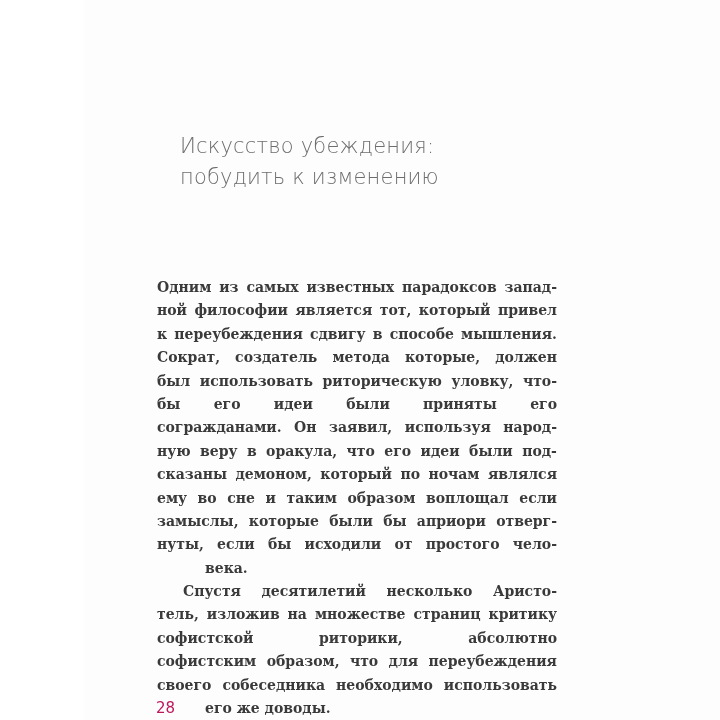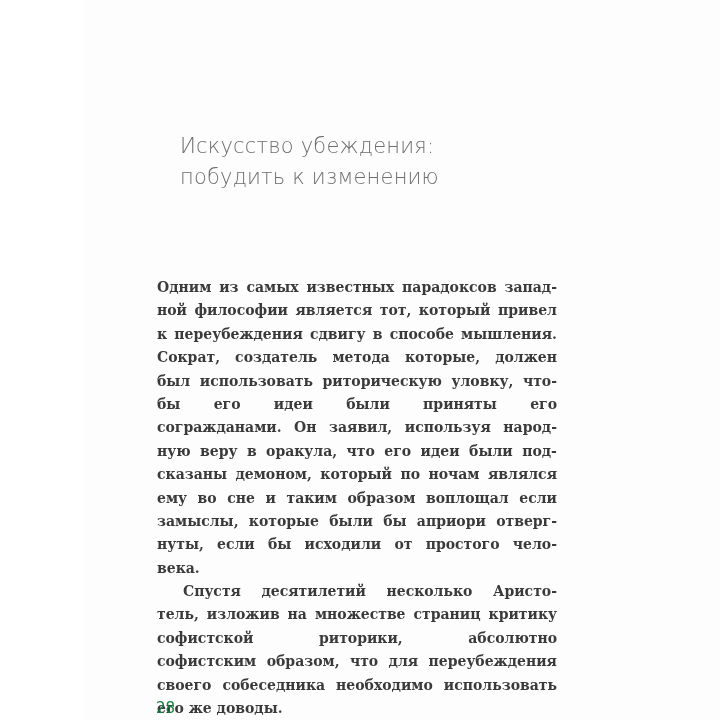--- a/index.html
+++ b/index.html
@@ -47,32 +47,33 @@
       font-weight: bold;
     }
     .body-text .line {
       white-space: nowrap;
       display: flex;
       justify-content: space-between;
       height: 23.4px;
     }
     .body-text .line.last {
       justify-content: flex-start;
+      margin-left: 48px;
     }
     .body-text .line.indent {
       padding-left: 26px;
       gap: 14px;
     }
     .page-number {
       position: absolute;
       left: 156px;
       top: 699px;
       font-family: "DejaVu Sans", sans-serif;
       font-size: 15px;
-      color: #15803d;
+      color: #be185d;
     }
   </style>
 </head>
 <body>
 
 <div class="page">
   <div class="page-left-edge"></div>
 
   <div class="chapter-title">
     <div>Искусство убеждения:</div>

